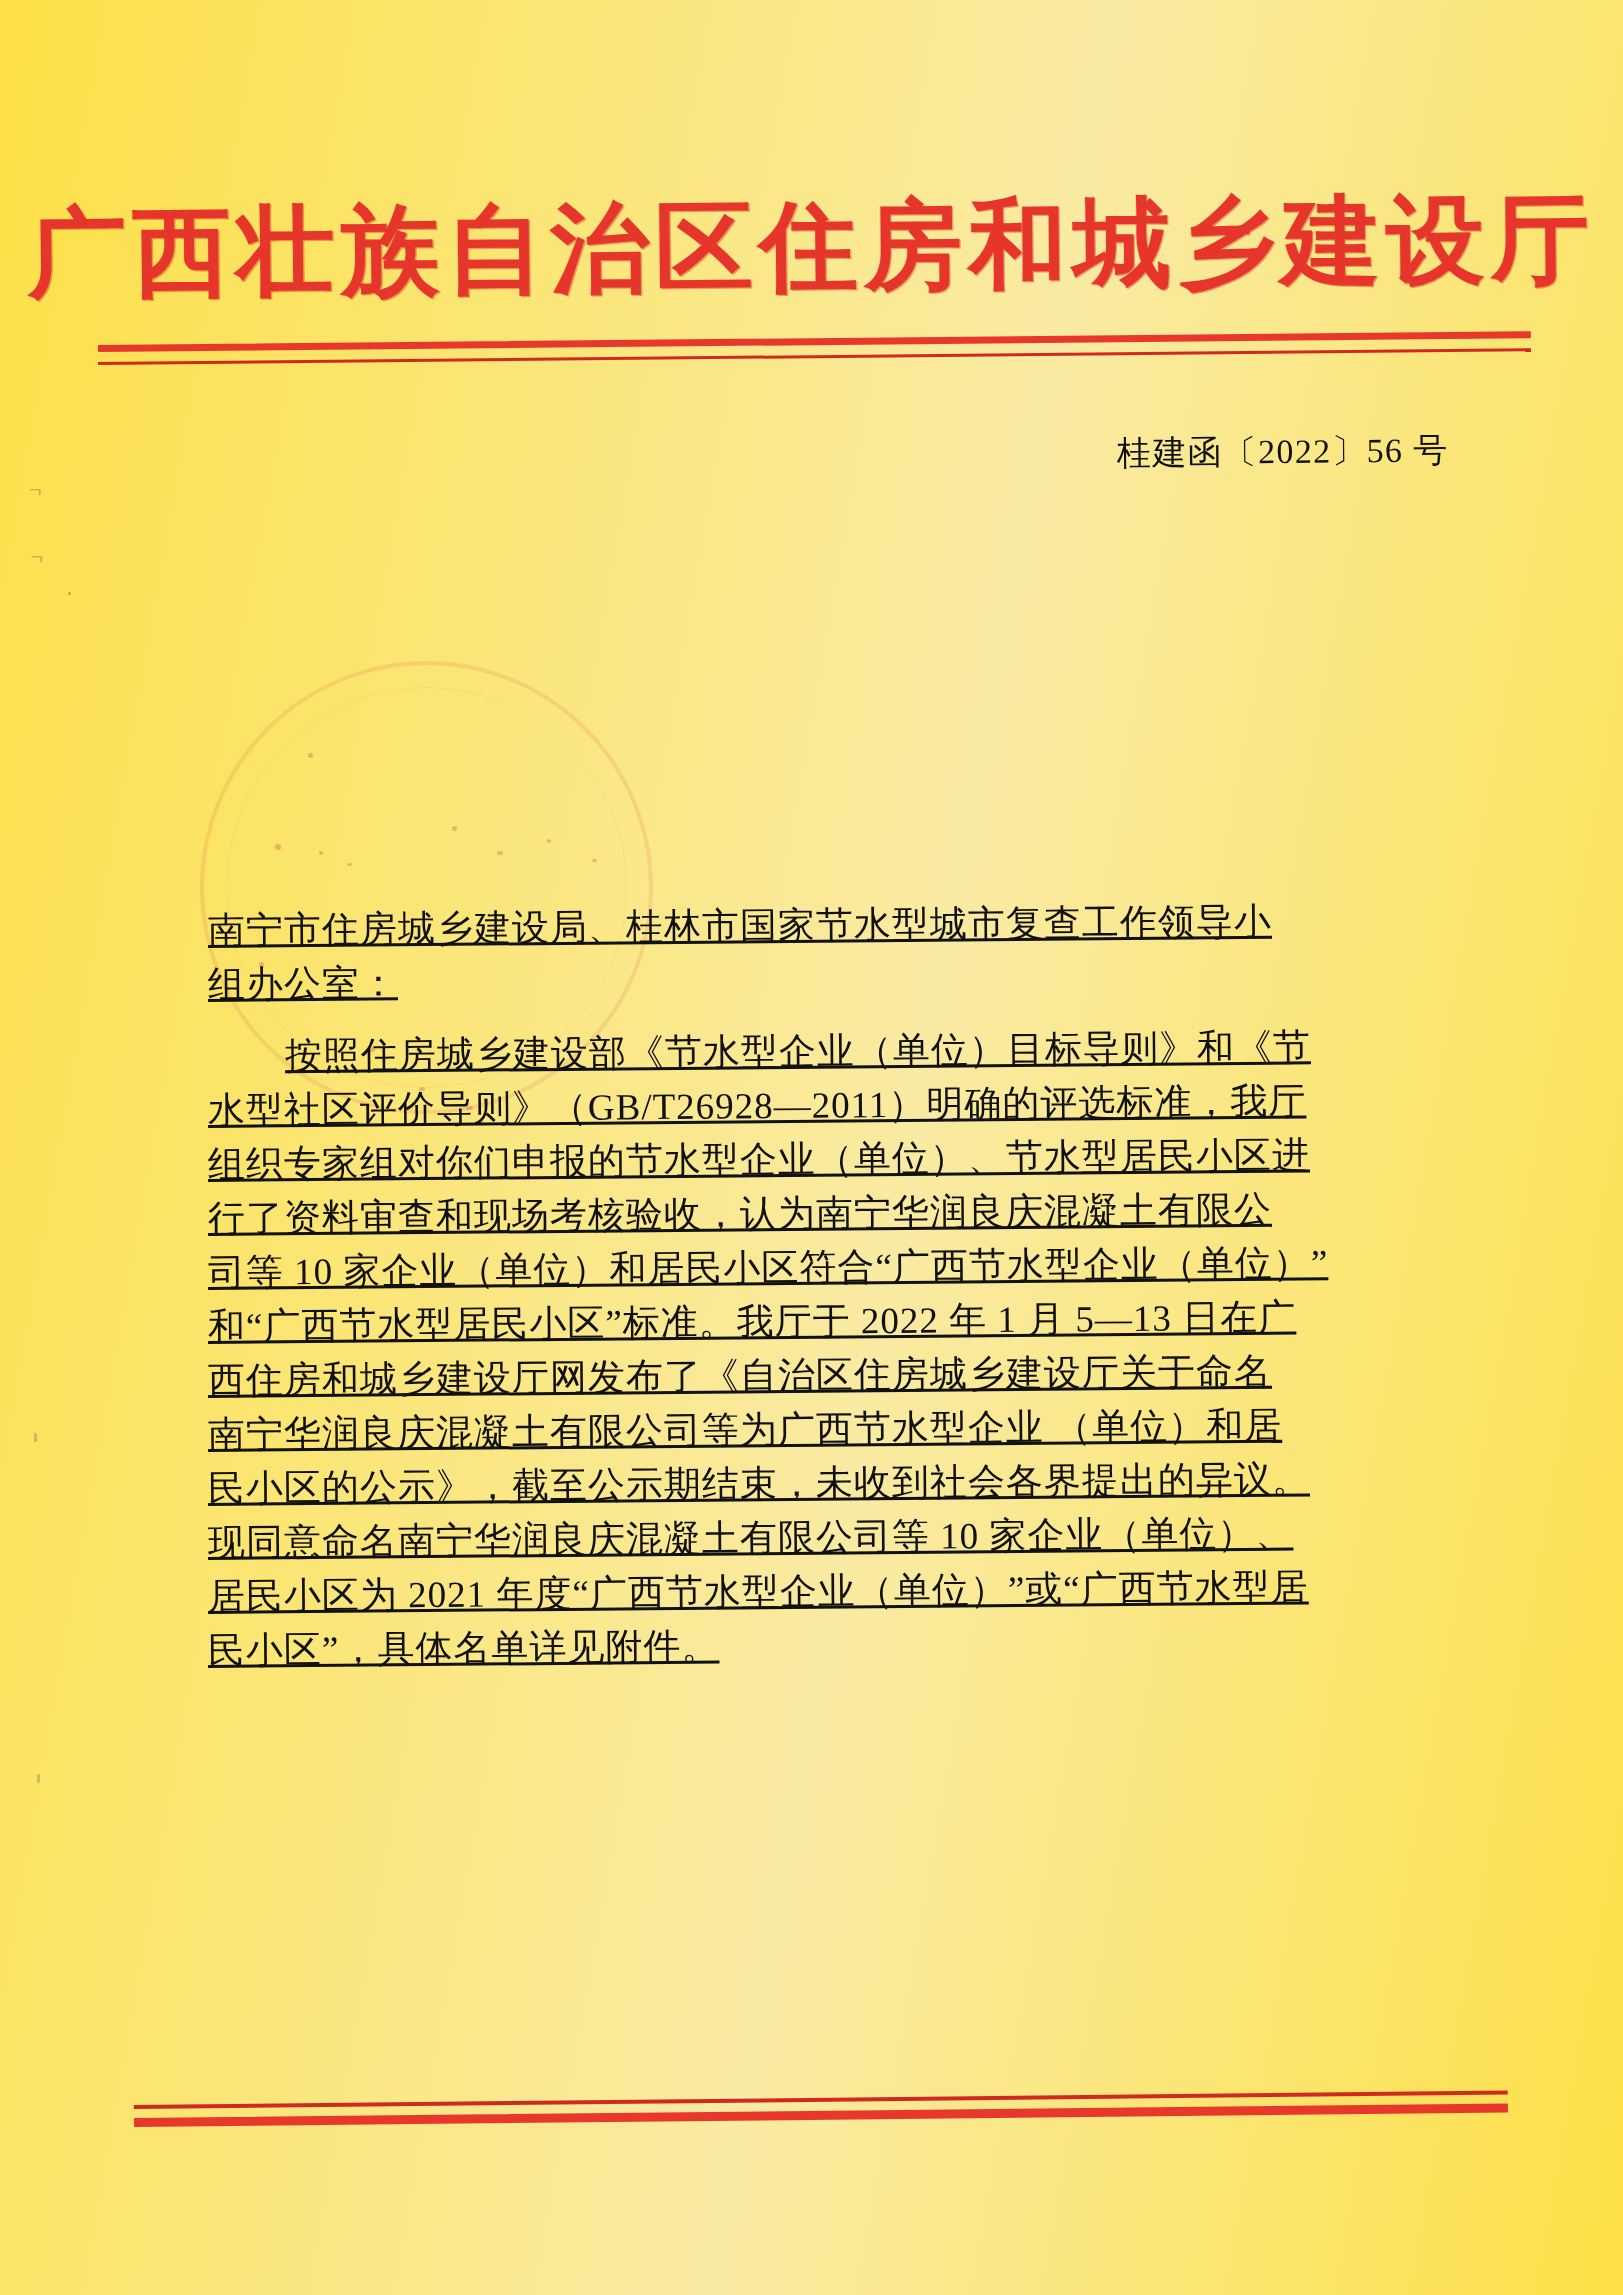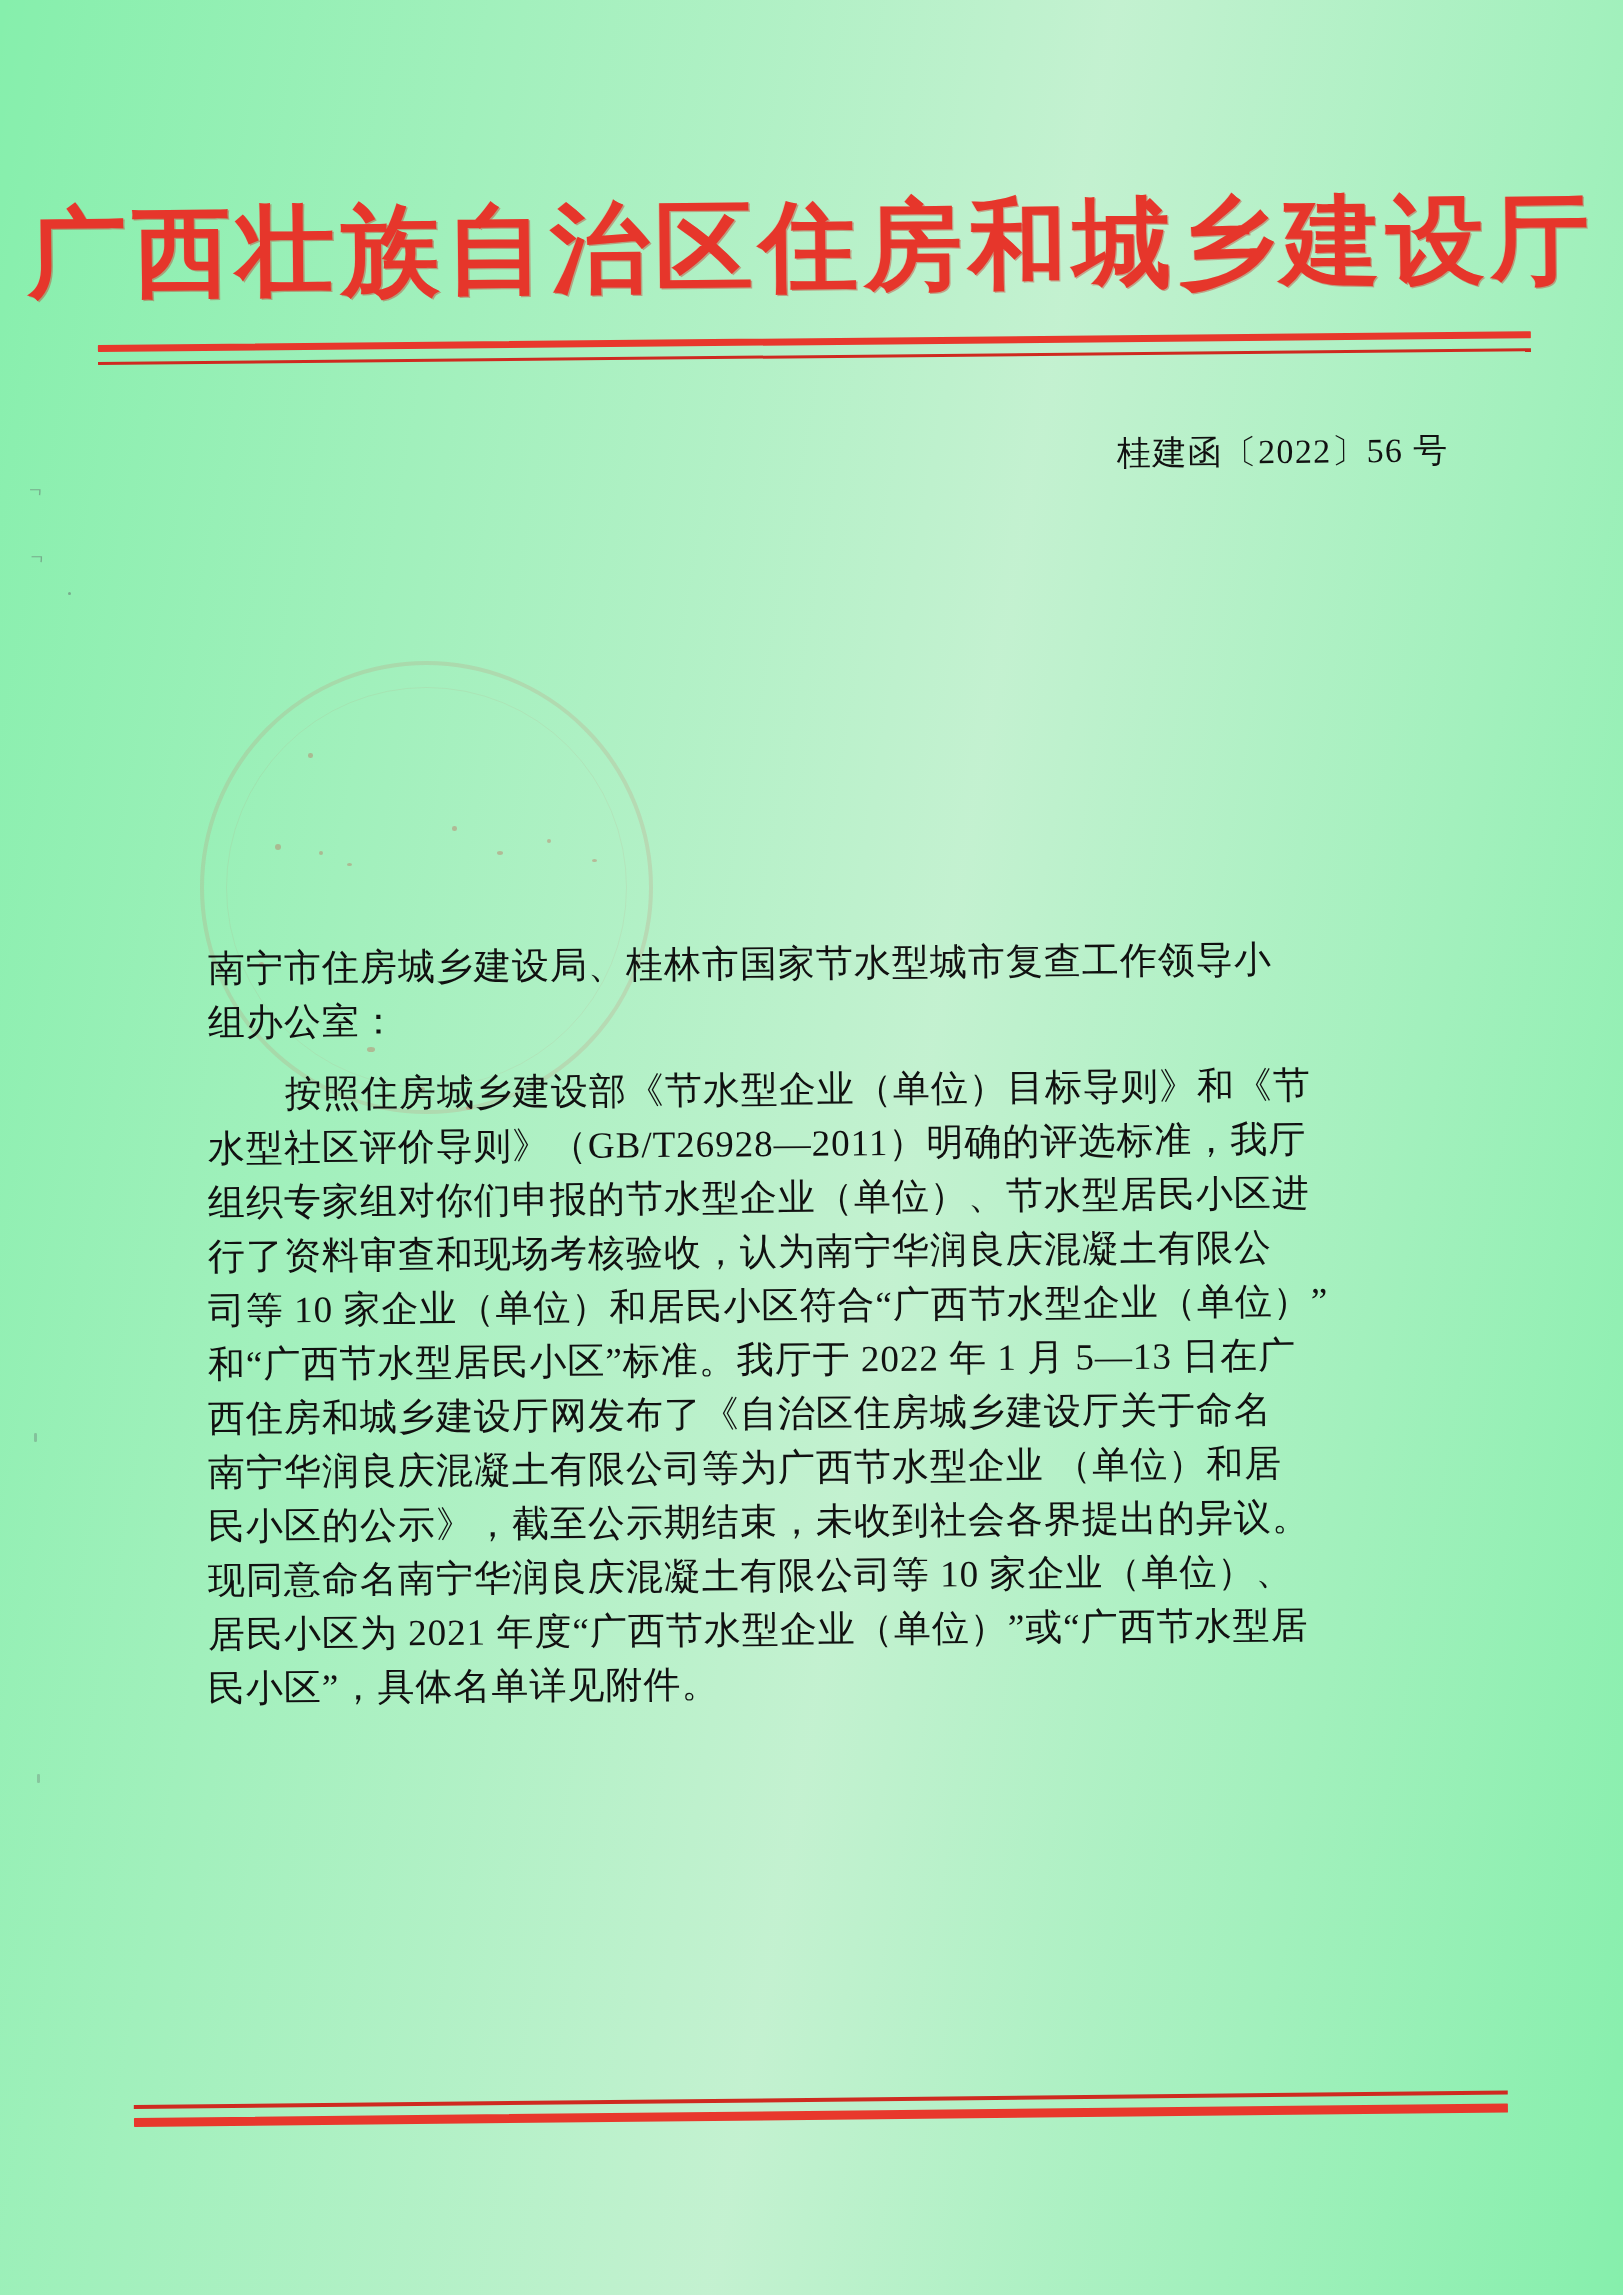--- a/index.html
+++ b/index.html
@@ -13,21 +13,21 @@
     position: relative;
     overflow: hidden;
     font-family: "Liberation Serif", "DejaVu Serif", serif;
     color: #111111;
   }
 
   
   #page {
     position: absolute;
     inset: 0;
-    background: #86efac;
+    background: #fde047;
   }
 
   
   #paper-tint {
     position: absolute;
     inset: 0;
     background:
       linear-gradient(100deg, rgba(250,248,245,0.0) 0%, rgba(246,243,238,0.55) 55%, rgba(252,250,247,0.0) 100%);
     pointer-events: none;
   }
@@ -108,21 +108,22 @@
     white-space: nowrap;
     transform: rotate(-0.45deg);
     font-family: "Liberation Serif", "DejaVu Serif", serif;
   }
 
   
   #body-block {
     position: absolute;
     left: 208px;
     right: 164px;
-    top: 950px;
+    top: 912px;
+    text-decoration: underline;
   }
   .body-line {
     font-size: 37px;
     line-height: 1.0;
     height: 54px;
     letter-spacing: 1px;
     white-space: nowrap;
     transform: rotate(-0.5deg);
     transform-origin: left center;
     font-family: "Liberation Serif", "DejaVu Serif", serif;

